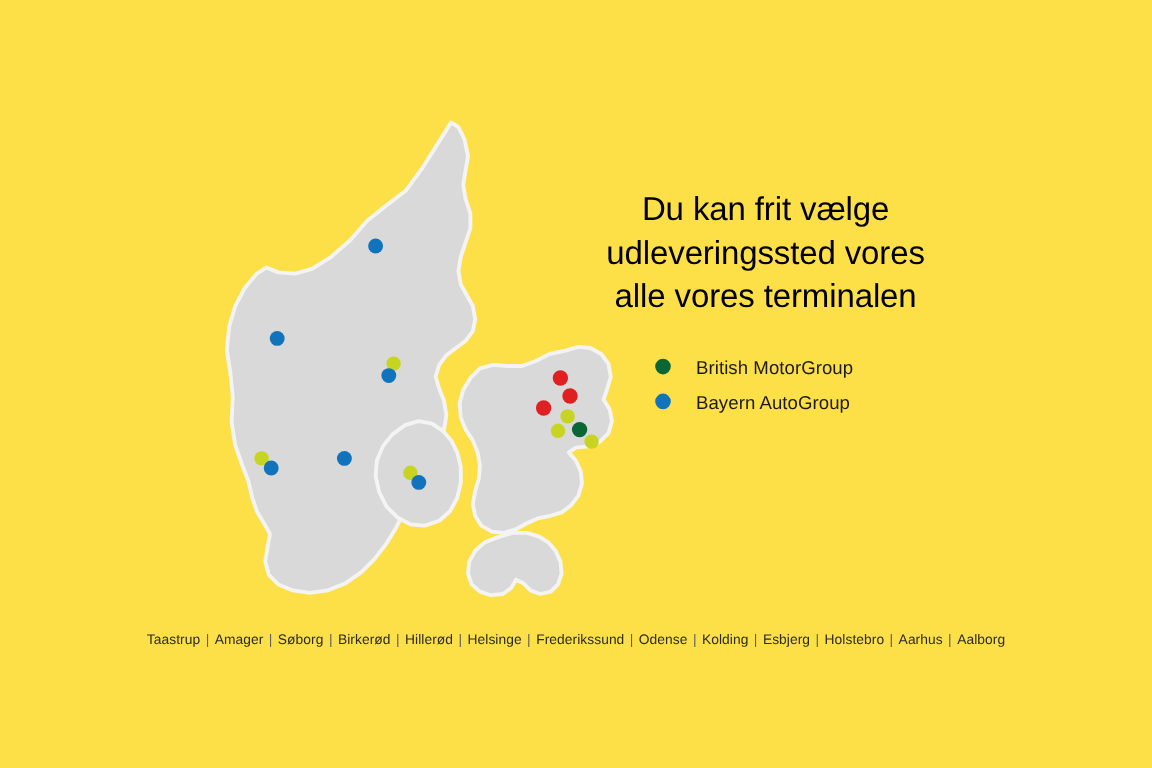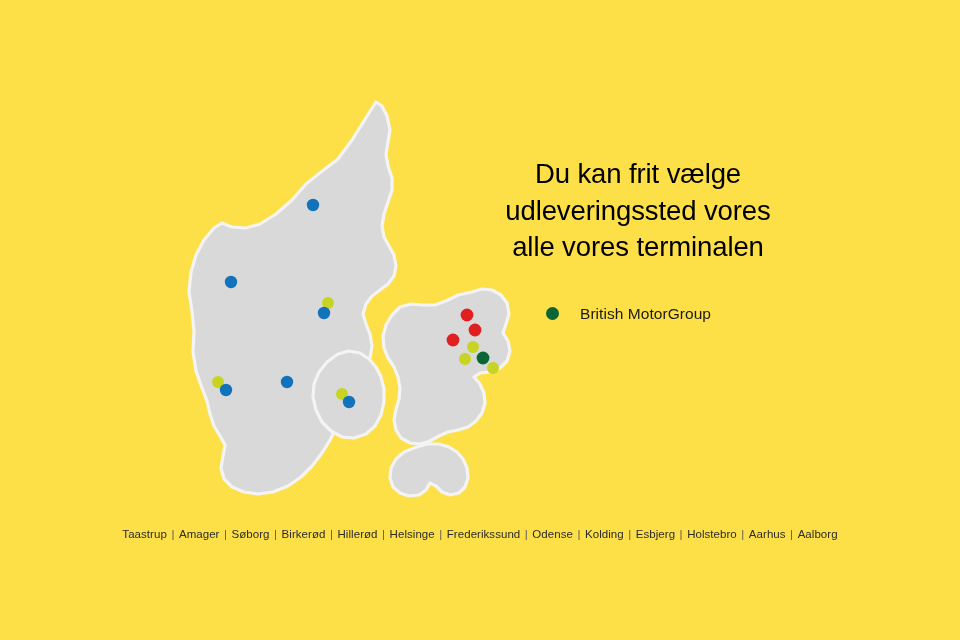--- a/index.html
+++ b/index.html
@@ -65,21 +65,20 @@
 
   
   #legend {
     position: absolute;
     left: 546px;
     top: 299px;
     width: 300px;
   }
   .legend-row {
     display: flex;
-    align-items: center;
     height: 29px;
   }
   .legend-swatch {
     width: 13px;
     height: 13px;
     border-radius: 50%;
     flex: 0 0 13px;
     margin-right: 21px;
   }
   .legend-label {
@@ -195,20 +194,24 @@
     <span class="hl-line">alle vores terminalen</span>
   </div>
 
   <div id="legend">
 
     <div class="legend-row">
       <span class="legend-swatch" style="background:#0a6634"></span>
       <span class="legend-label">British MotorGroup</span>
     </div>
 
+    <div class="legend-row">
+      <span class="legend-swatch" style="background:#1273bd"></span>
+      <span class="legend-label">Bayern AutoGroup</span>
+    </div>
 
 
 
   </div>
 
   <div id="city-strip"><span class="city">Taastrup</span><span class="sep">|</span><span class="city">Amager</span><span class="sep">|</span><span class="city">Søborg</span><span class="sep">|</span><span class="city">Birkerød</span><span class="sep">|</span><span class="city">Hillerød</span><span class="sep">|</span><span class="city">Helsinge</span><span class="sep">|</span><span class="city">Frederikssund</span><span class="sep">|</span><span class="city">Odense</span><span class="sep">|</span><span class="city">Kolding</span><span class="sep">|</span><span class="city">Esbjerg</span><span class="sep">|</span><span class="city">Holstebro</span><span class="sep">|</span><span class="city">Aarhus</span><span class="sep">|</span><span class="city">Aalborg</span></div>
 
 </div>
 
 </body></html>

